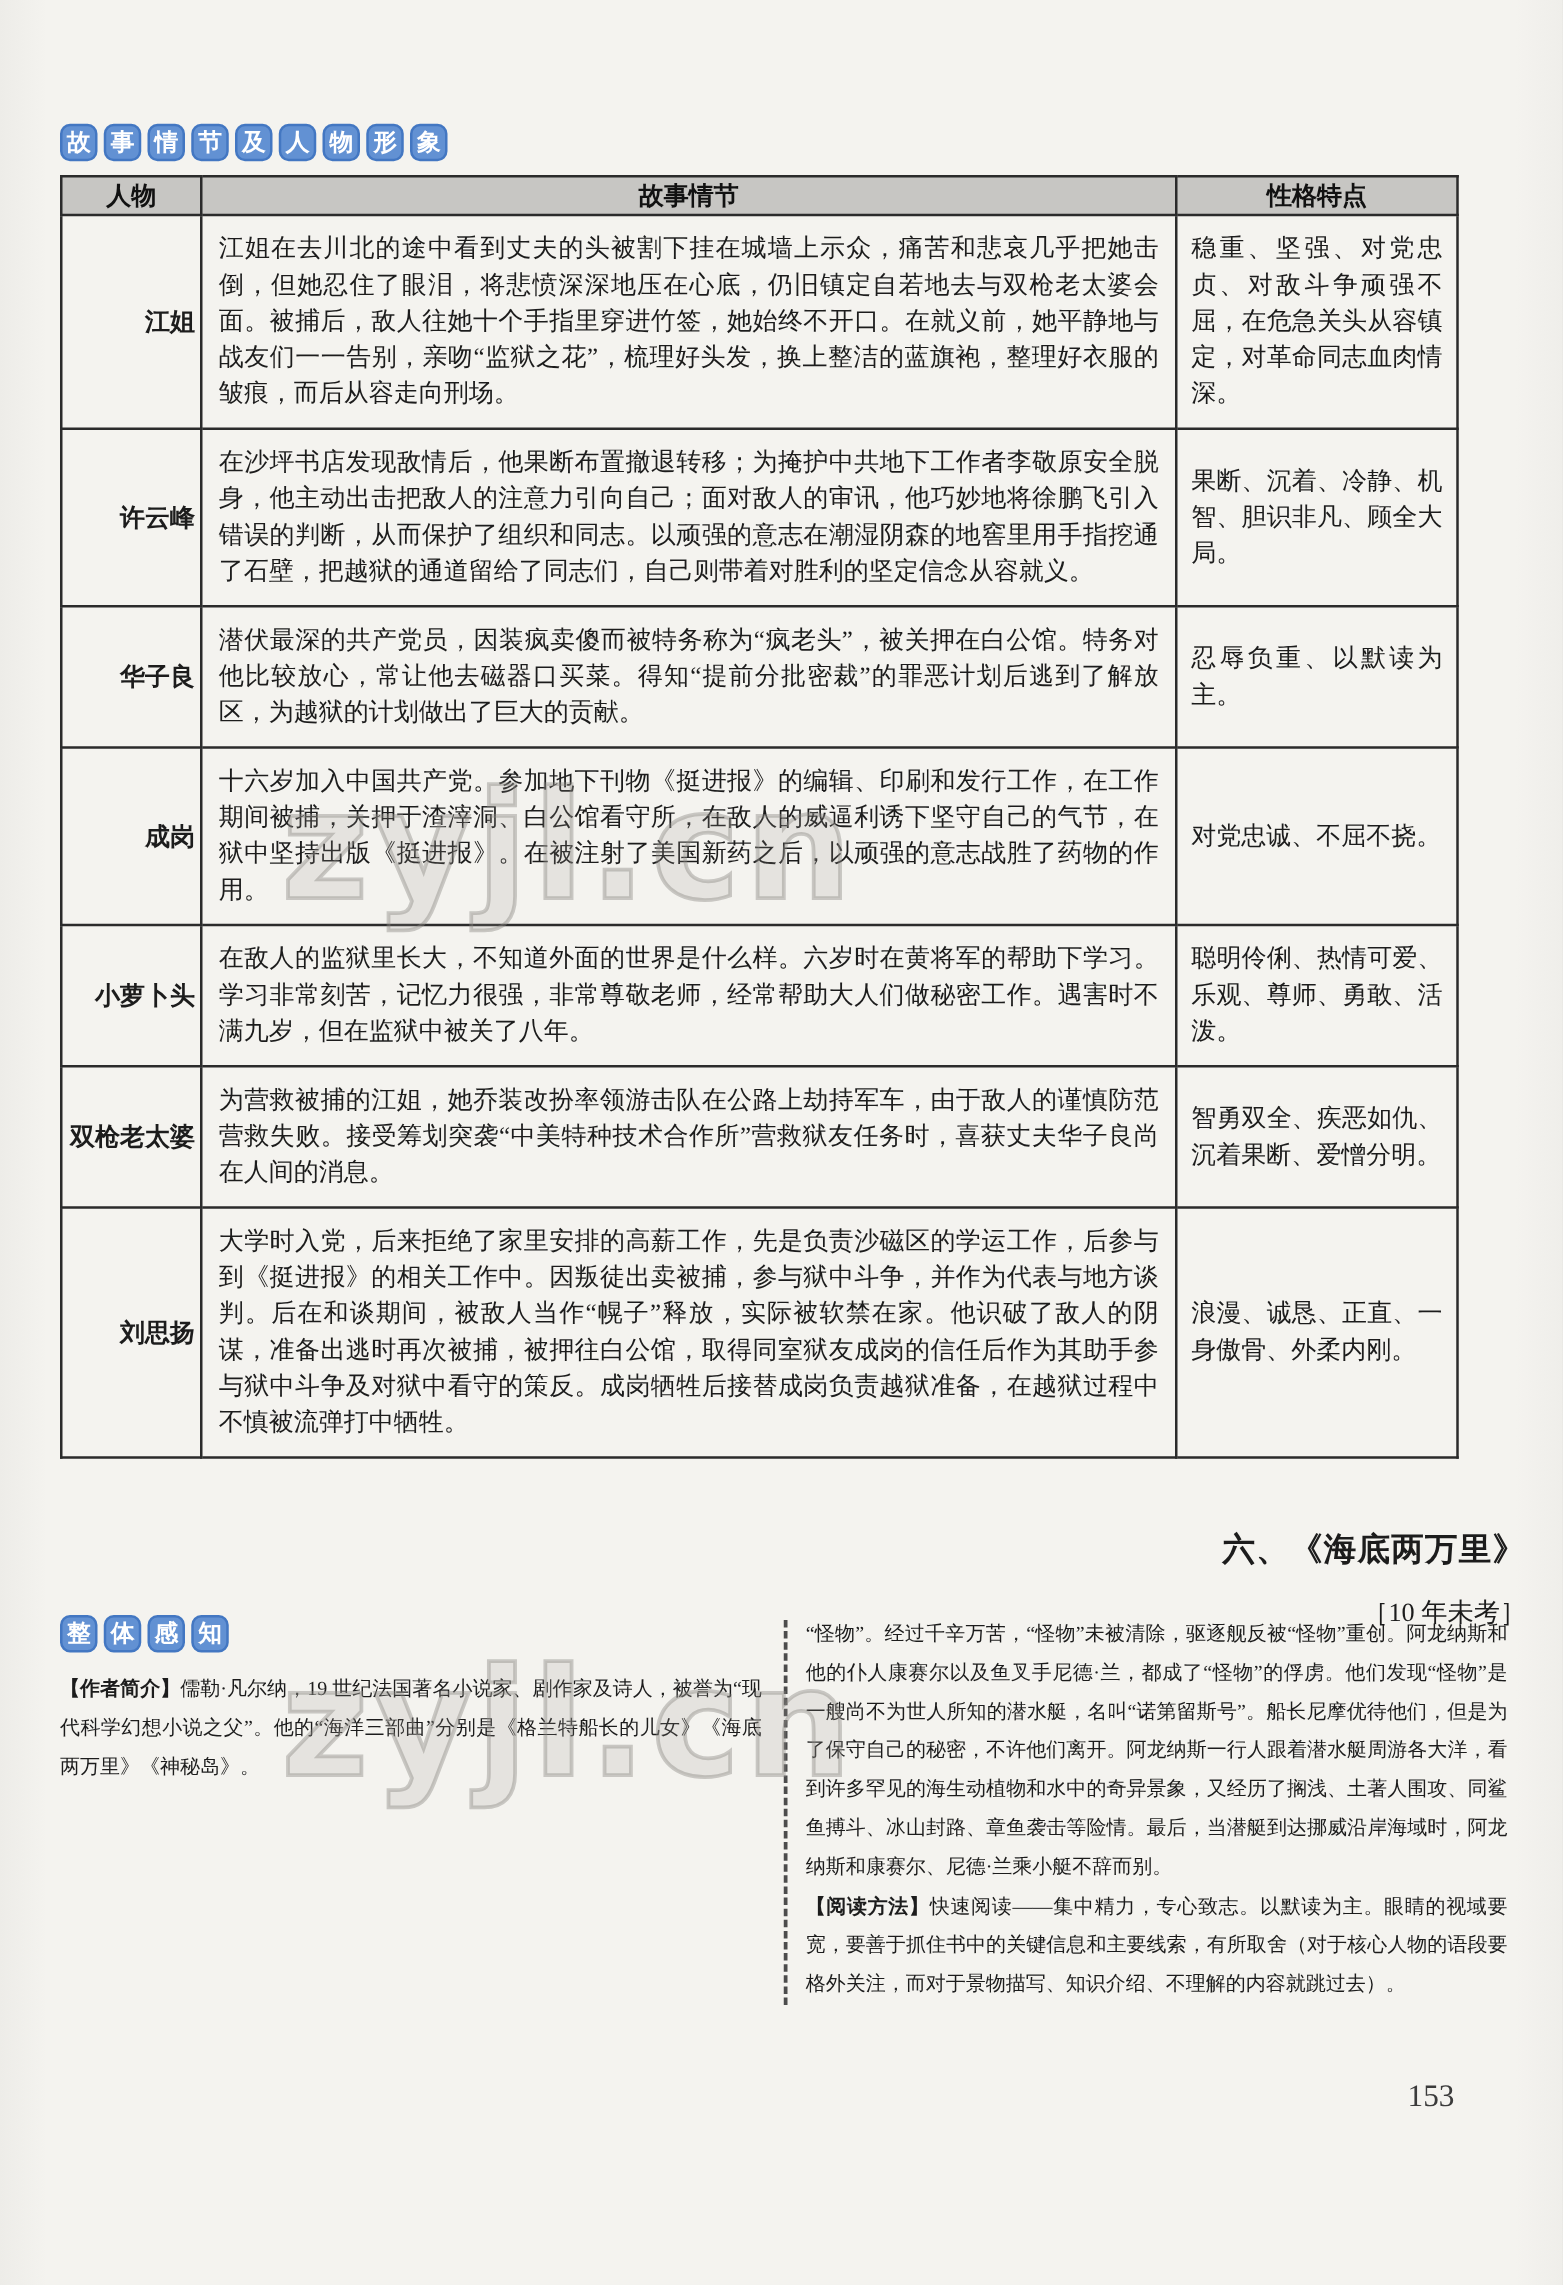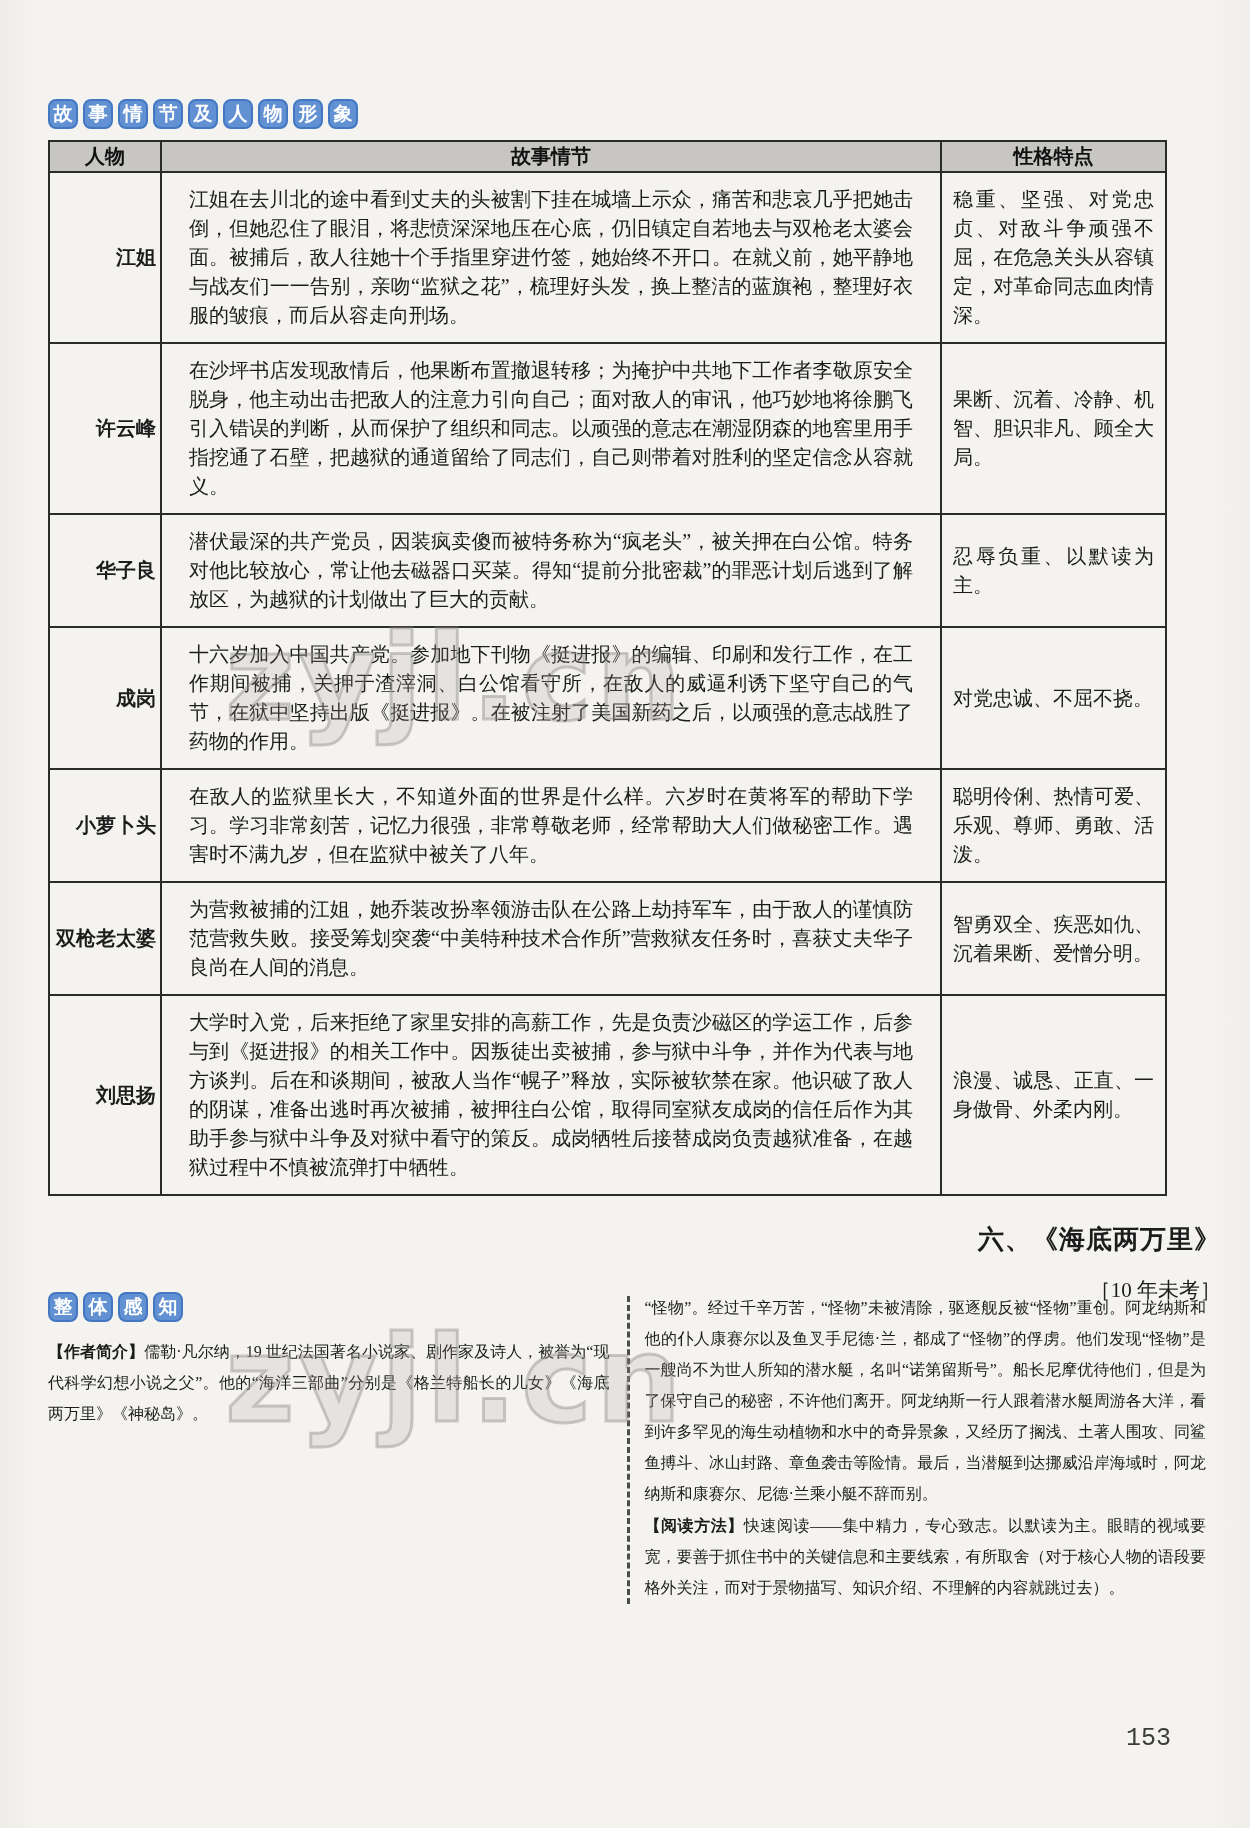--- a/index.html
+++ b/index.html
@@ -29,21 +29,21 @@
   .char-table thead th {
     background:#c7c6c3; height:20px;
     font-family:"Liberation Sans","DejaVu Sans",sans-serif;
     font-size:20px; font-weight:bold; color:#111;
   }
   .char-table td.name {
     text-align:right; vertical-align:middle; font-weight:bold; font-size:20px;
     font-family:"Liberation Sans","DejaVu Sans",sans-serif; padding:4px;
   }
   .char-table td.plot {
-    padding:12px 27px; font-size:20px; line-height:29px; text-align:justify; vertical-align:middle;
+    padding:12px 13px; font-size:20px; line-height:29px; text-align:justify; vertical-align:middle;
   }
   .char-table td.traits {
     padding:12px 11px; font-size:20px; line-height:29px; text-align:justify; vertical-align:middle;
   }
 
   
   .section-head { position:absolute; left:61px; top:1222px; width:1160px; text-align:right; }
   .section-title {
     font-size:26px; font-weight:bold; letter-spacing:1px;
     font-family:"Liberation Sans","DejaVu Sans",sans-serif;
@@ -52,22 +52,22 @@
 
   
   .columns { position:absolute; left:48px; top:1292px; width:1158px; display:flex; align-items:stretch; }
   .col { width:562px; }
   .col p { margin:0 0 1px 0; font-size:16px; line-height:31px; text-align:justify; }
   .col .tag { font-family:Liberation Sans, sans-serif; font-weight:bold; }
   .col .badge-row.inline { position:static; margin-bottom:14px; }
   .col-divider { width:0; border-left:3px dashed #4c4c4c; margin:4px 15px 0 17px; }
 
   .page-number {
-    position:absolute; left:1126px; top:1724px; font-size:25px; color:#3b3b3b;
-    font-family:Liberation Mono, monospace;
+    position:absolute; left:1126px; top:1664px; font-size:25px; color:#3b3b3b;
+    font-family:Liberation Serif, serif;
   }
 
   
   .watermark {
     position:absolute; pointer-events:none; z-index:5;
     font-family:"DejaVu Sans",sans-serif; font-weight:bold; font-size:120px; letter-spacing:4px;
     color:rgba(158,156,150,0.18); -webkit-text-stroke:3px rgba(138,136,130,0.42);
   }
   .wm1 { left:225px; top:608px; }
   .wm2 { left:225px; top:1310px; }

